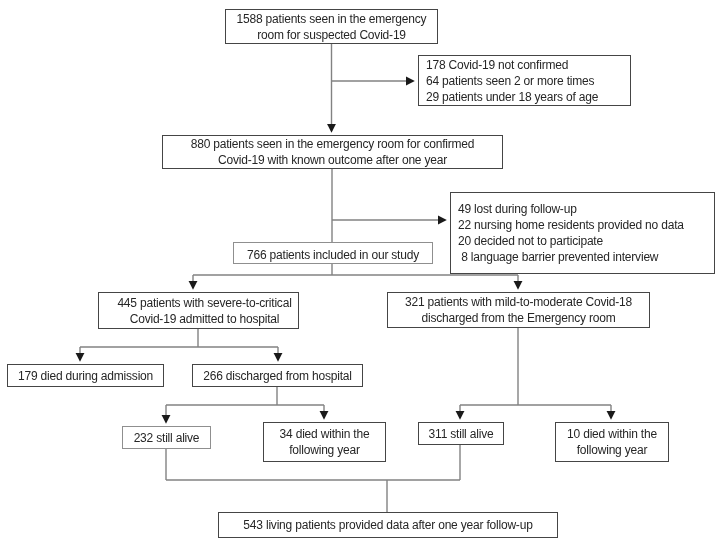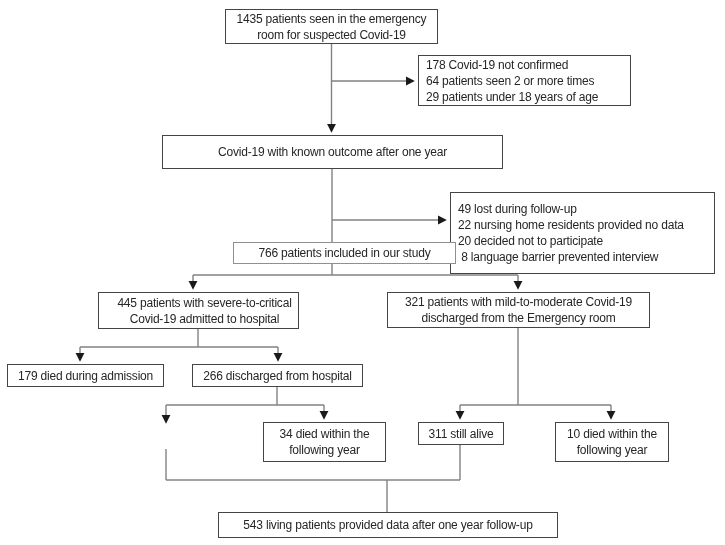--- a/index.html
+++ b/index.html
@@ -15,21 +15,21 @@
     justify-content:center;align-items:center;text-align:center;
   }
   .node.left{align-items:flex-start;text-align:left;padding-left:7px;padding-right:4px;}
   .node.gray{border-color:#8f8f8f;}
   .ln{line-height:16px;white-space:pre;}
   
   #n-suspected{left:225px;top:9px;width:213px;height:35px;}
   #n-excl-initial{left:418px;top:55px;width:213px;height:51px;}
   #n-confirmed{left:162px;top:135px;width:341px;height:34px;}
   #n-excl-followup{left:450px;top:180px;width:265px;height:82px;margin-top:12px;}
-  #n-included{left:233px;top:242px;width:223px;height:22px;}
+  #n-included{left:233px;top:242px;width:200px;height:22px;justify-content:flex-end;}
   #n-severe{left:98px;top:292px;width:201px;height:37px;padding-left:12px;}
   #n-mild{left:387px;top:292px;width:263px;height:36px;}
   #n-died-admission{left:7px;top:364px;width:157px;height:23px;}
   #n-discharged{left:192px;top:364px;width:171px;height:23px;}
   #n-alive-232{left:122px;top:426px;width:89px;height:23px;}
   #n-died-34{left:263px;top:422px;width:123px;height:40px;}
   #n-alive-311{left:418px;top:422px;width:86px;height:23px;}
   #n-died-10{left:555px;top:422px;width:114px;height:40px;}
   #n-final{left:218px;top:512px;width:340px;height:26px;}
   path.conn{stroke:#828282;stroke-width:1.4;fill:none;}
@@ -64,63 +64,67 @@
     <path class="conn" d="M460,405 H611"></path>
     <path class="conn" d="M460,405 V418" marker-end="url(#arr)"></path>
     <path class="conn" d="M611,405 V418" marker-end="url(#arr)"></path>
     <path class="conn" d="M166,449 V480"></path>
     <path class="conn" d="M460,445 V480"></path>
     <path class="conn" d="M166,480 H460"></path>
     <path class="conn" d="M387,480 V512"></path>
   </svg>
 
   <div class="node" id="n-suspected">
-    <div class="ln">1435 patients seen in the emergency</div>
+    <div class="ln">1588 patients seen in the emergency</div>
     <div class="ln">room for suspected Covid-19</div>
   </div>
 
   <div class="node left" id="n-excl-initial">
     <div class="ln">178 Covid-19 not confirmed</div>
     <div class="ln">64 patients seen 2 or more times</div>
     <div class="ln">29 patients under 18 years of age</div>
   </div>
 
   <div class="node" id="n-confirmed">
+    <div class="ln">880 patients seen in the emergency room for confirmed</div>
     <div class="ln">Covid-19 with known outcome after one year</div>
   </div>
 
   <div class="node left" id="n-excl-followup">
     <div class="ln">49 lost during follow-up</div>
     <div class="ln">22 nursing home residents provided no data</div>
     <div class="ln">20 decided not to participate</div>
     <div class="ln"> 8 language barrier prevented interview</div>
   </div>
 
   <div class="node gray" id="n-included">
     <div class="ln">766 patients included in our study</div>
   </div>
 
   <div class="node" id="n-severe">
     <div class="ln">445 patients with severe-to-critical</div>
     <div class="ln">Covid-19 admitted to hospital</div>
   </div>
 
   <div class="node" id="n-mild">
-    <div class="ln">321 patients with mild-to-moderate Covid-19</div>
+    <div class="ln">321 patients with mild-to-moderate Covid-18</div>
     <div class="ln">discharged from the Emergency room</div>
   </div>
 
   <div class="node" id="n-died-admission">
     <div class="ln">179 died during admission</div>
   </div>
 
   <div class="node" id="n-discharged">
     <div class="ln">266 discharged from hospital</div>
   </div>
 
+  <div class="node gray" id="n-alive-232">
+    <div class="ln">232 still alive</div>
+  </div>
 
   <div class="node" id="n-died-34">
     <div class="ln">34 died within the</div>
     <div class="ln">following year</div>
   </div>
 
   <div class="node" id="n-alive-311">
     <div class="ln">311 still alive</div>
   </div>
 

